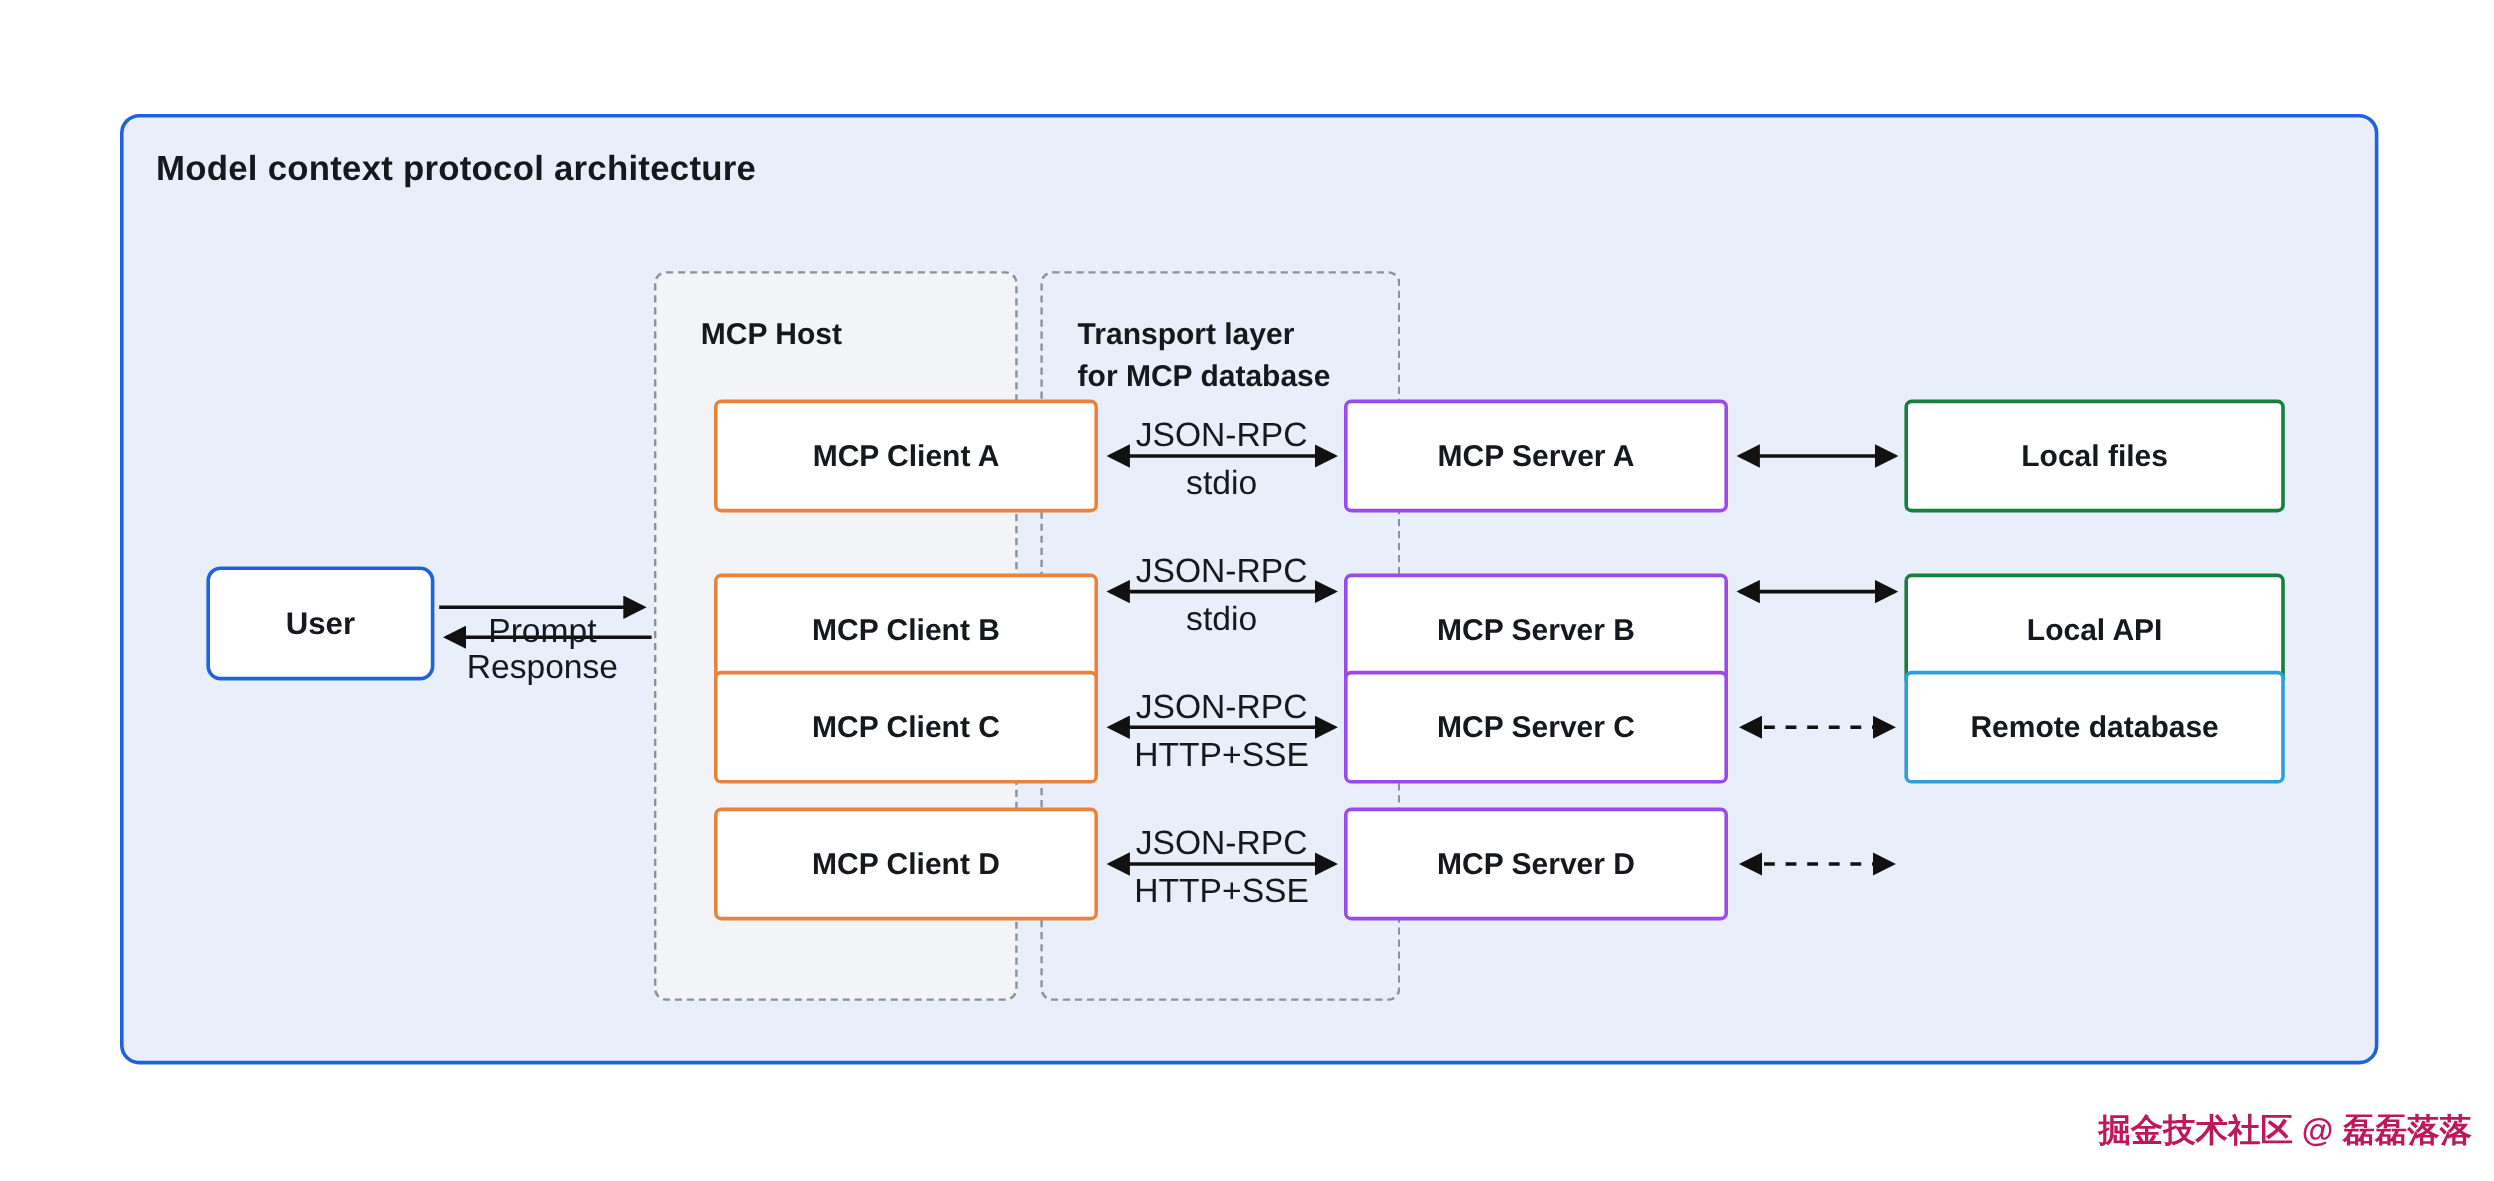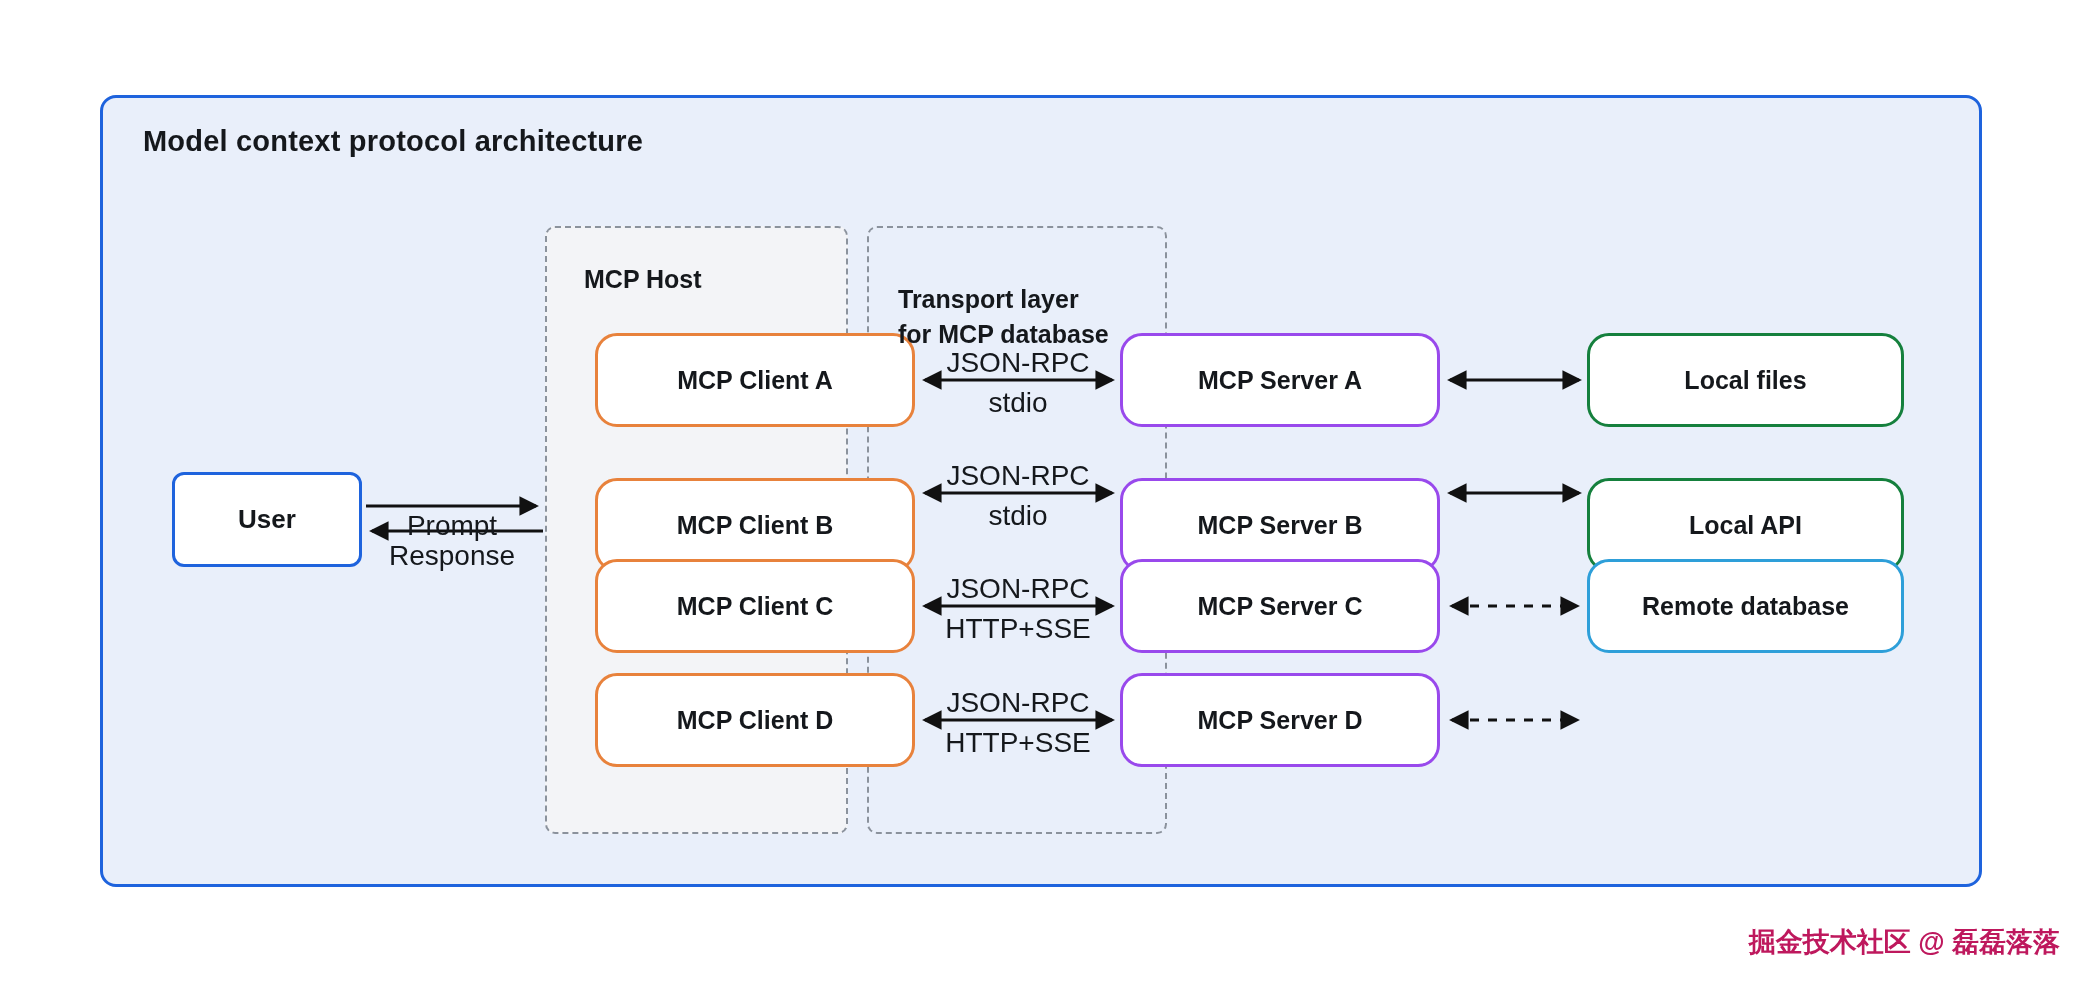--- a/index.html
+++ b/index.html
@@ -20,21 +20,21 @@
     position: absolute;
     left: 100px; top: 95px;
     width: 1876px; height: 786px;
     background: #e9effa;
     border: 3px solid #1e63dd;
     border-radius: 16px;
     z-index: 0;
   }
   .panel-title {
     position: absolute;
-    left: 143px; top: 125px;
+    left: 130px; top: 125px;
     font-size: 29px;
     font-weight: bold;
     letter-spacing: 0.2px;
     z-index: 4;
   }
   .dashed-group {
     position: absolute;
     top: 226px;
     height: 608px;
     border: 2px dashed #8b929c;
@@ -45,26 +45,26 @@
   .host-group  { left: 545px; width: 303px; background: #f3f4f7; }
   .transport-group { left: 867px; width: 300px; background: transparent; }
   .group-label {
     position: absolute;
     font-size: 25px;
     font-weight: bold;
     line-height: 35px;
     z-index: 4;
   }
   .host-label { left: 584px; top: 262px; }
-  .transport-label { left: 898px; top: 262px; margin-top: 20px; }
+  .transport-label { left: 898px; top: 262px; }
   .node {
     position: absolute;
     height: 94px;
     background: #ffffff;
-    border-radius: 22px;
+    border-radius: 6px;
     display: flex;
     align-items: center;
     justify-content: center;
     font-size: 25px;
     font-weight: bold;
     z-index: 2;
     box-sizing: border-box;
   }
   .client   { left: 595px;  width: 320px; border: 3px solid #e8823c; }
   .server   { left: 1120px; width: 320px; border: 3px solid #9949ec; }

